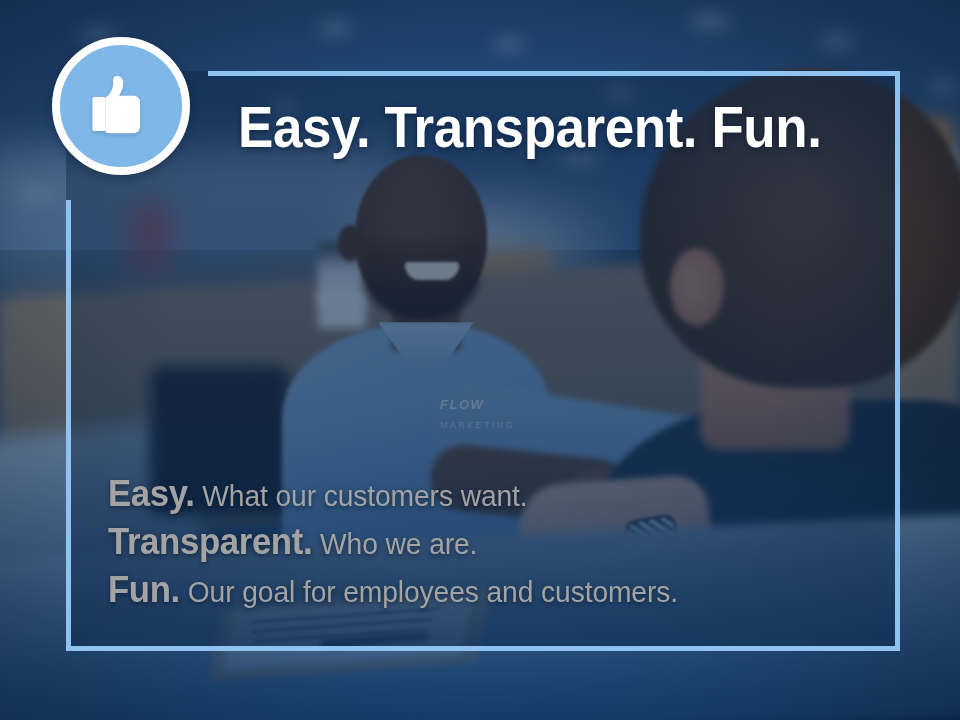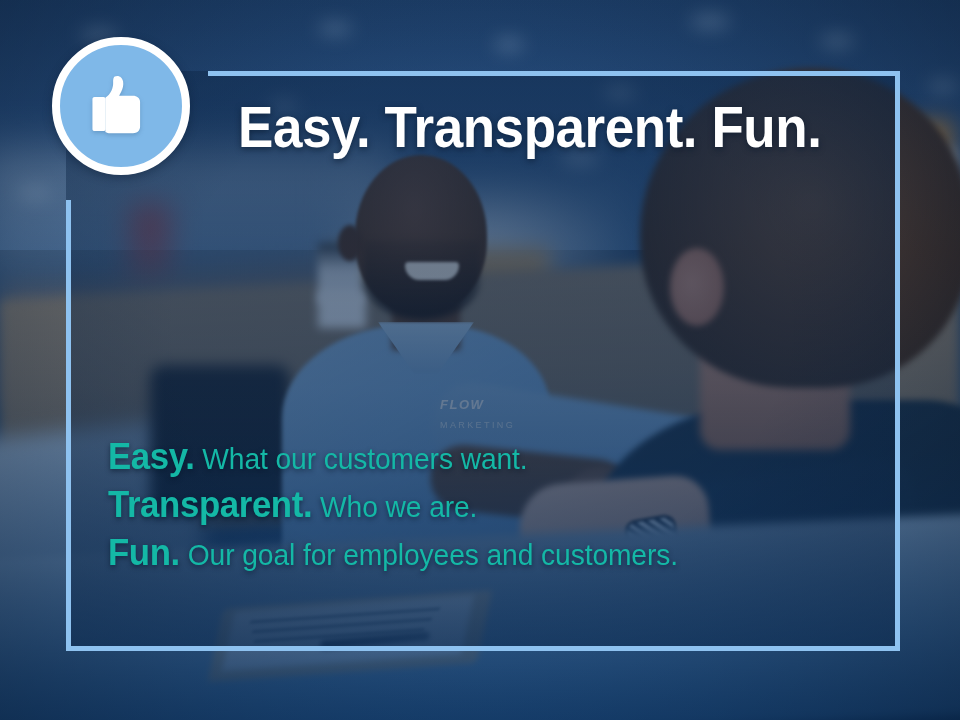--- a/index.html
+++ b/index.html
@@ -289,22 +289,22 @@
     letter-spacing:-0.5px;
     line-height:1;
     white-space:nowrap;
     transform:scaleX(.93);
     transform-origin:left center;
     text-shadow:0 2px 7px rgba(6,22,42,.6);
   }
 
   
   .body-block{
-    position:absolute;left:108px;top:434px;
-    color:#14b8a6;
+    position:absolute;left:108px;top:471px;
+    color:#a3a3a3;
     white-space:nowrap;
     text-shadow:0 2px 6px rgba(6,22,42,.62);
   }
   .bline{
     line-height:46px;
     font-size:30px;
     transform:scaleX(.94);
     transform-origin:left center;
   }
   .bline .lead{

